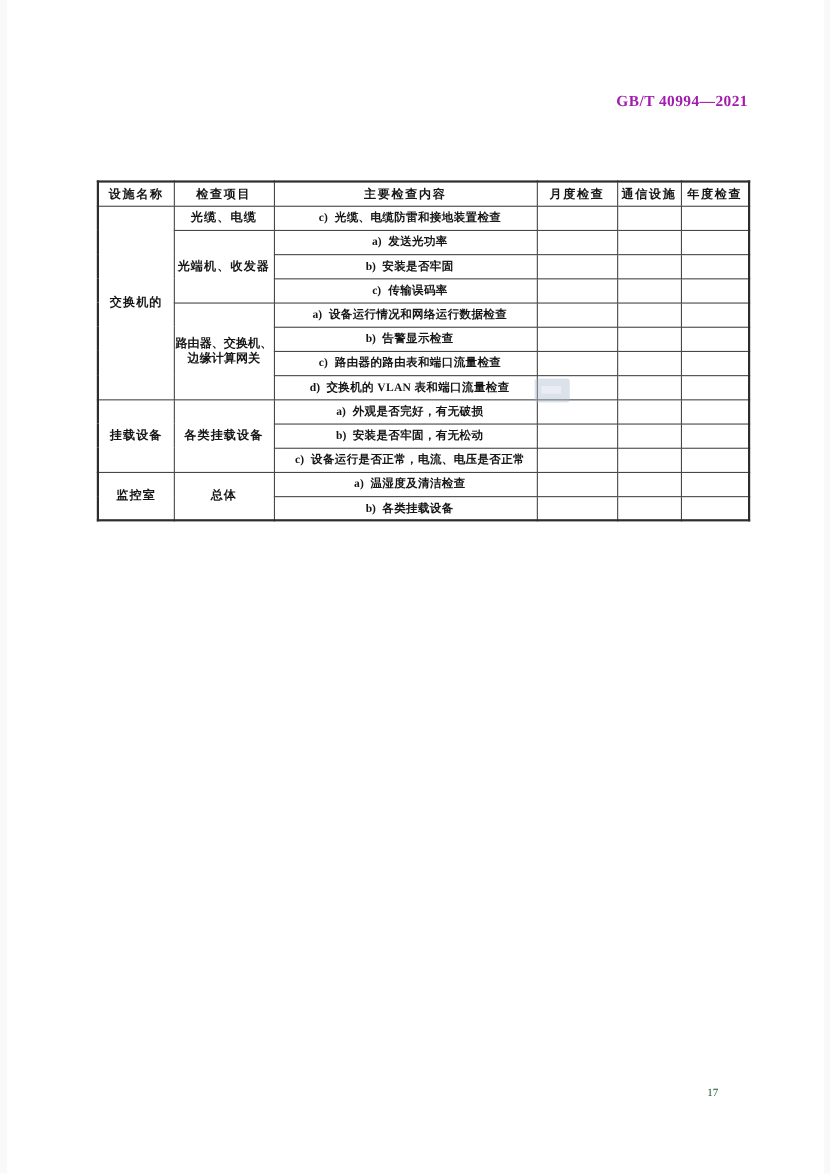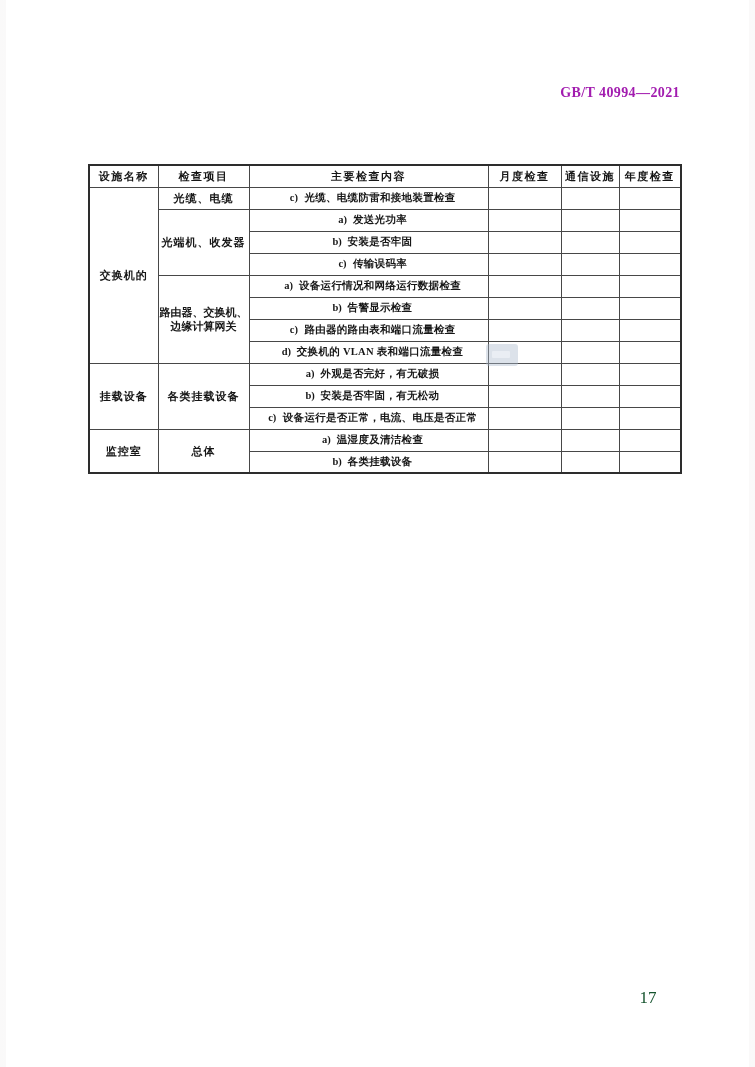--- a/index.html
+++ b/index.html
@@ -104,21 +104,21 @@
     width: 18px; height: 7px;
     background: rgba(246,248,252,0.55);
     border-radius: 1px;
   }
 
   .page-number {
     position: absolute;
     top: 988px; left: 617px;
     width: 62px;
     text-align: center;
-    font-size: 17px;
+    font-size: 10px;
     color: #14532d;
   }
 </style>
 </head>
 <body>
 
 <div class="page">
 
   <div class="std-number">GB/T 40994—2021</div>
 

